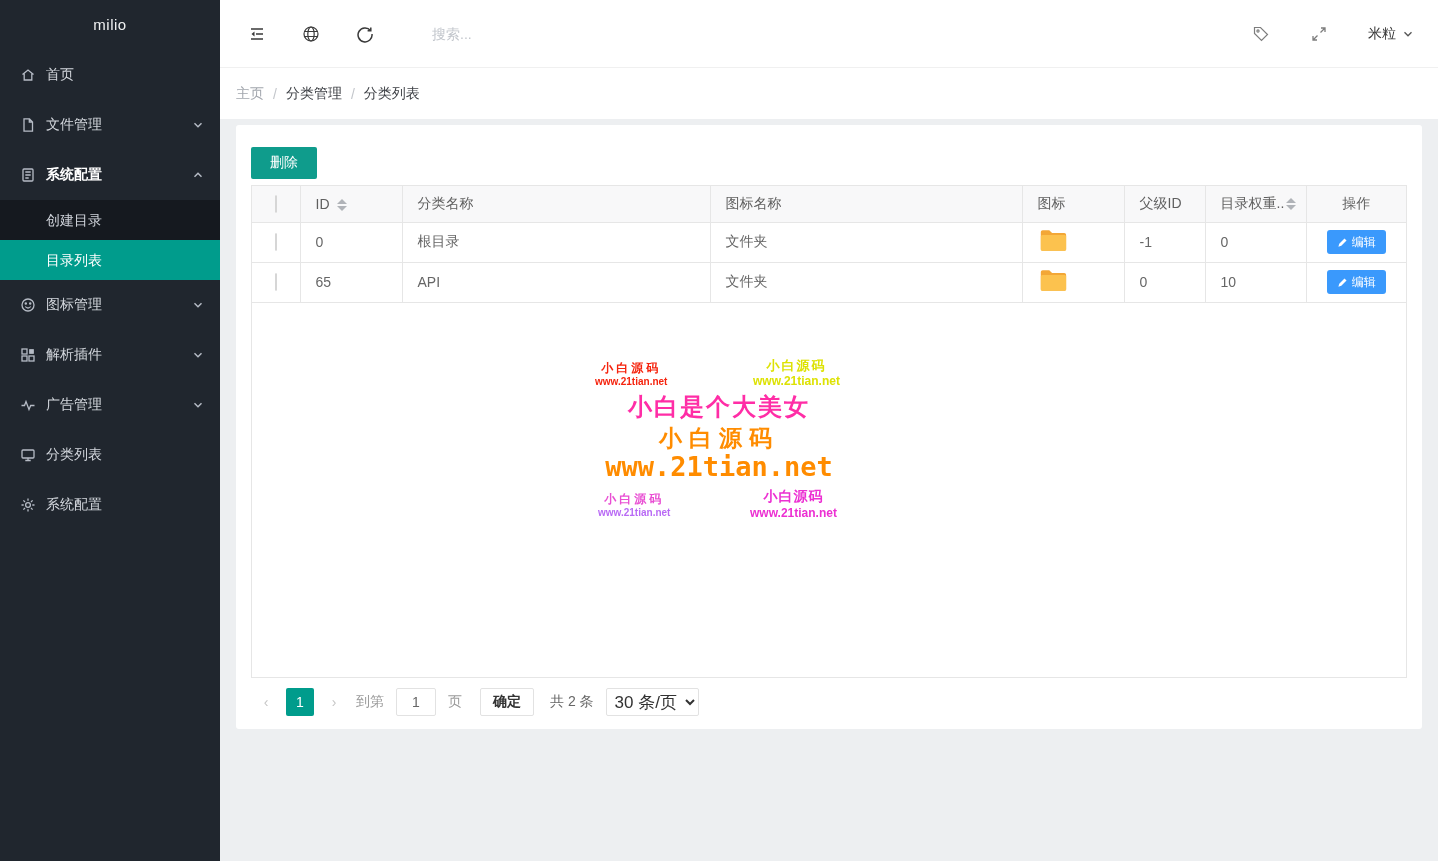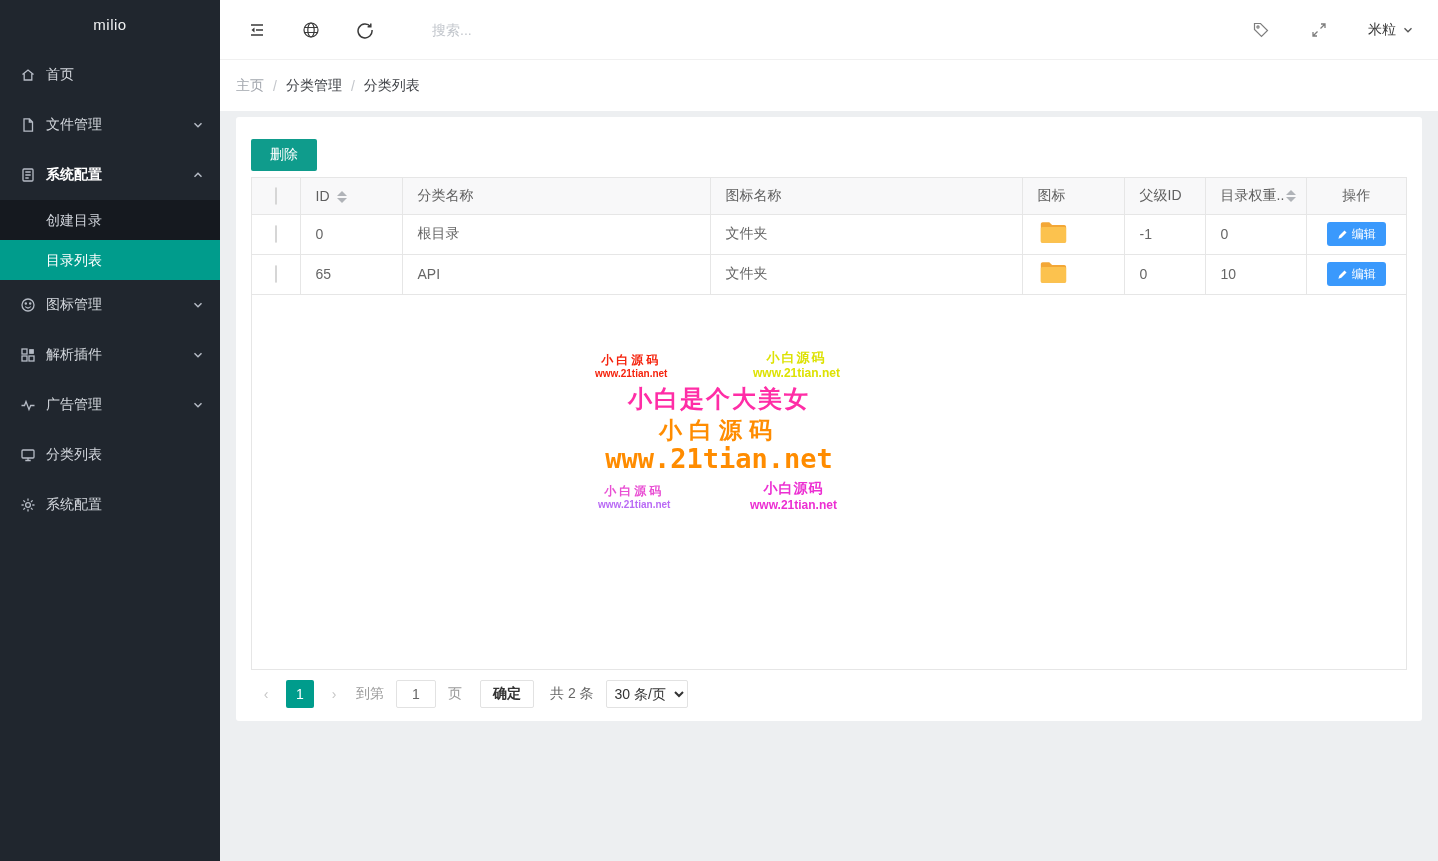--- a/index.html
+++ b/index.html
@@ -15,21 +15,21 @@
   .menu-item .mi-label { flex:1; }
   .menu-item svg { stroke:#b6bcc6; }
   .menu-item.bold .mi-label { color:#fff; font-weight:bold; }
   .chev { width:12px; height:12px; }
   .submenu { background:#15191f; }
   .submenu-item { height:40px; line-height:40px; padding-left:46px; cursor:pointer; font-size:14px; color:#cfd3da; }
   .submenu-item.active { background:#009c8c; color:#fff; }
 
   
   .main { flex:1; display:flex; flex-direction:column; height:100%; }
-  .topbar { height:60px; background:#fff; display:flex; align-items:center; padding:0 24px 0 28px; border-bottom:1px solid #f0f0f0; }
+  .topbar { height:68px; background:#fff; display:flex; align-items:center; padding:0 24px 0 28px; border-bottom:1px solid #f0f0f0; }
   .tb-btn { width:18px; height:18px; margin-right:36px; display:inline-flex; cursor:pointer; }
   .tb-btn svg { stroke:#3a3a3a; }
   .search-input { border:none; outline:none; font-size:14px; width:220px; margin-left:22px; color:#666; background:transparent; }
   .search-input::placeholder { color:#c2c6cc; }
   .tb-right { margin-left:auto; display:flex; align-items:center; }
   .tb-right .tb-btn { margin-right:0; margin-left:40px; }
   .tb-right .tb-btn svg { stroke:#7d7d7d; }
   .user { display:flex; align-items:center; margin-left:40px; cursor:pointer; color:#333; }
   .user .uchev { margin-left:6px; }
 
@@ -75,21 +75,21 @@
   .wm-br .w2 { font-size:12px; letter-spacing:0; }
 
   
   .pager { margin-top:10px; display:flex; align-items:center; font-size:14px; color:#666; padding-left:1px; }
   .pg-nav { width:28px; height:28px; display:flex; align-items:center; justify-content:center; color:#c6c6c6; cursor:pointer; font-size:14px; }
   .pg-cur { width:28px; height:28px; display:flex; align-items:center; justify-content:center; background:#009c8c; color:#fff; border-radius:2px; margin:0 6px; cursor:pointer; }
   .pg-text { color:#9a9a9a; margin:0 8px; }
   .pg-input { width:40px; height:28px; border:1px solid #e2e2e2; border-radius:2px; text-align:center; color:#666; font-size:14px; outline:none; margin:0 4px; }
   .pg-confirm { height:28px; padding:0 12px; background:#fff; border:1px solid #e2e2e2; border-radius:2px; color:#333; font-weight:bold; font-size:14px; cursor:pointer; margin-left:10px; }
   .pg-total { margin:0 12px 0 16px; color:#666; }
-  .pg-size { height:28px; border:1px solid #e2e2e2; border-radius:2px; background:#fff; color:#333; font-size:14px; padding:0 4px; outline:none; }
+  .pg-size { height:28px; border:1px solid #e2e2e2; border-radius:2px; background:#fff; color:#333; font-size:17px; padding:0 4px; outline:none; }
 </style>
 </head>
 <body>
 
 <div class="app">
 
   <aside class="sidebar">
     <div class="logo">milio</div>
 
     <div class="menu-item">

